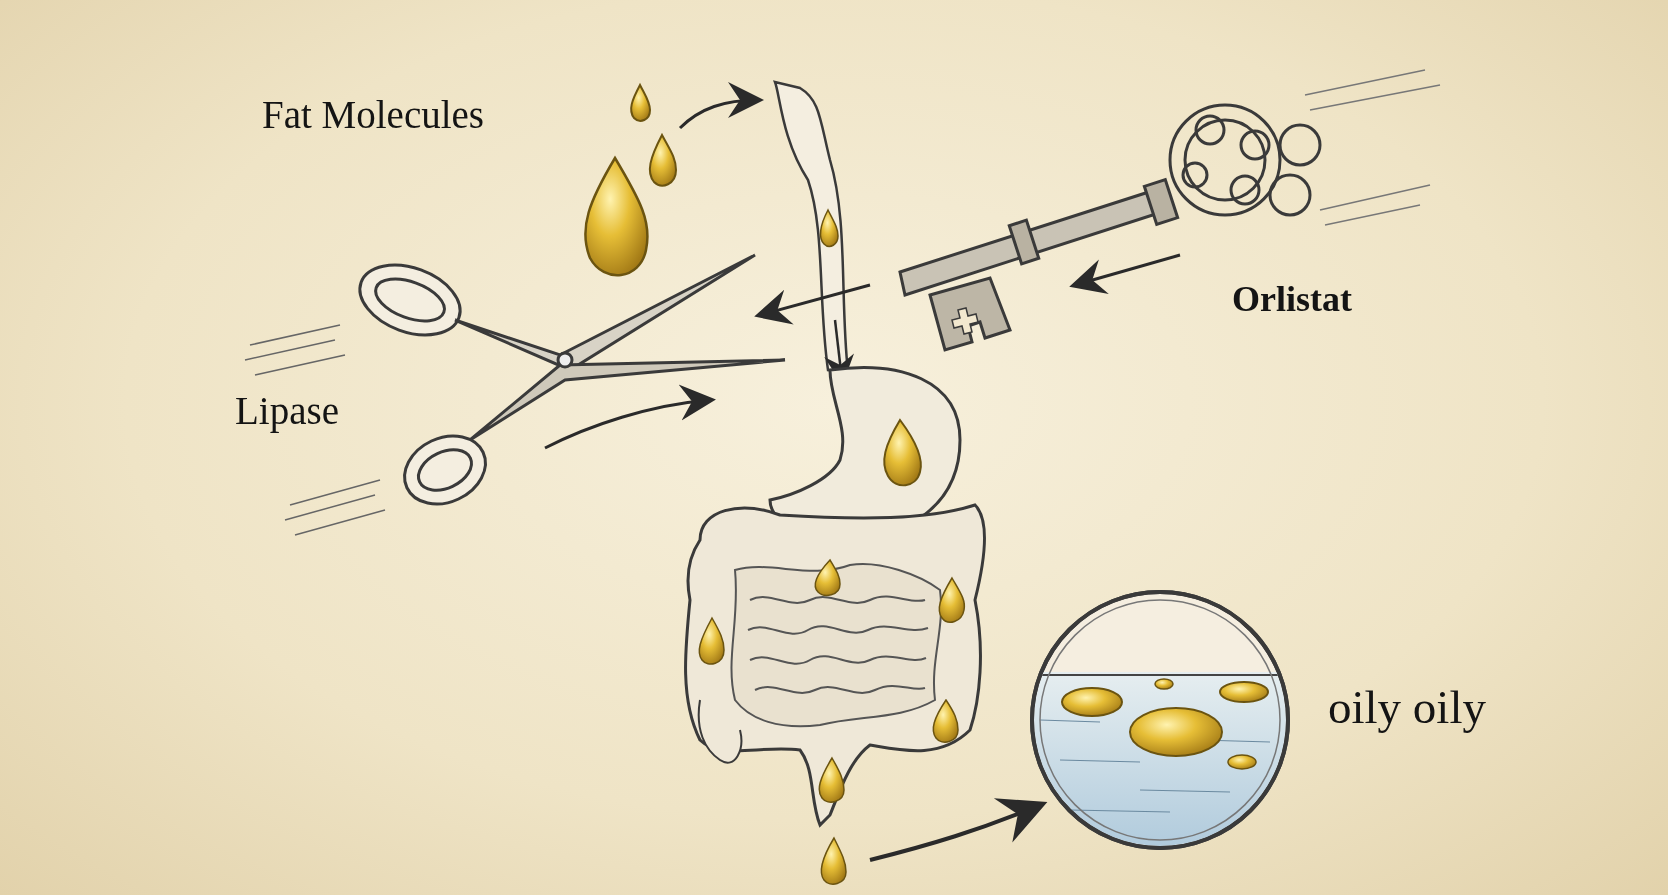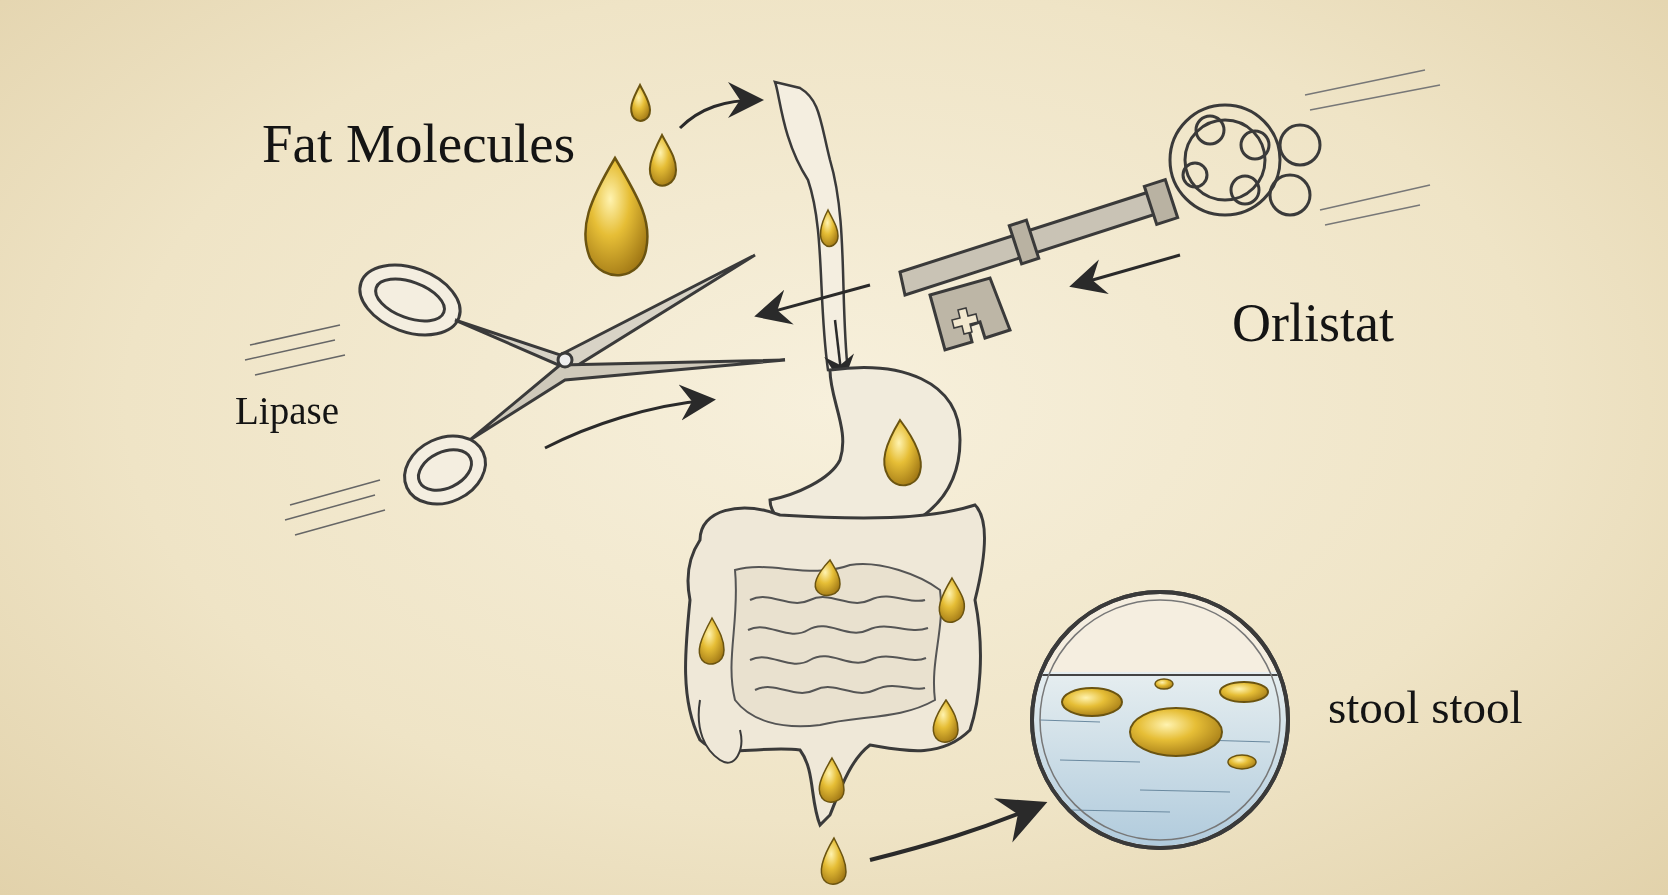--- a/index.html
+++ b/index.html
@@ -130,16 +130,16 @@
     <ellipse cx="1164" cy="684" rx="9" ry="5" fill="url(#gold)" stroke="#6b5410" stroke-width="1.5"></ellipse>
     <ellipse cx="1244" cy="692" rx="24" ry="10" fill="url(#gold)" stroke="#6b5410" stroke-width="2"></ellipse>
     <ellipse cx="1176" cy="732" rx="46" ry="24" fill="url(#gold)" stroke="#6b5410" stroke-width="2"></ellipse>
     <ellipse cx="1242" cy="762" rx="14" ry="7" fill="url(#gold)" stroke="#6b5410" stroke-width="1.5"></ellipse>
     <circle cx="1160" cy="720" r="128" fill="none" stroke="#3a3a3a" stroke-width="4"></circle>
     <circle cx="1160" cy="720" r="120" fill="none" stroke="#777" stroke-width="1.5"></circle>
   </g>
   <path d="M870,860 C930,845 980,830 1040,805" fill="none" stroke="#2a2a2a" stroke-width="4" marker-end="url(#arrowhead)"></path>
 </svg>
 
-<div class="label" style="left:262px;top:112px;font-size:55px;text-align:right;">Fat Molecules</div>
-<div class="label" style="left:1232px;top:292px;font-size:54px;">Orlistat</div>
+<div class="label" style="left:262px;top:92px;font-size:39px;text-align:right;">Fat Molecules</div>
+<div class="label" style="left:1232px;top:278px;font-size:36px;font-weight:bold;">Orlistat</div>
 <div class="label" style="left:235px;top:388px;font-size:39px;">Lipase</div>
-<div class="label" style="left:1328px;top:680px;font-size:47px;">stool stool</div>
+<div class="label" style="left:1328px;top:680px;font-size:47px;">oily oily</div>
 
 </body></html>

